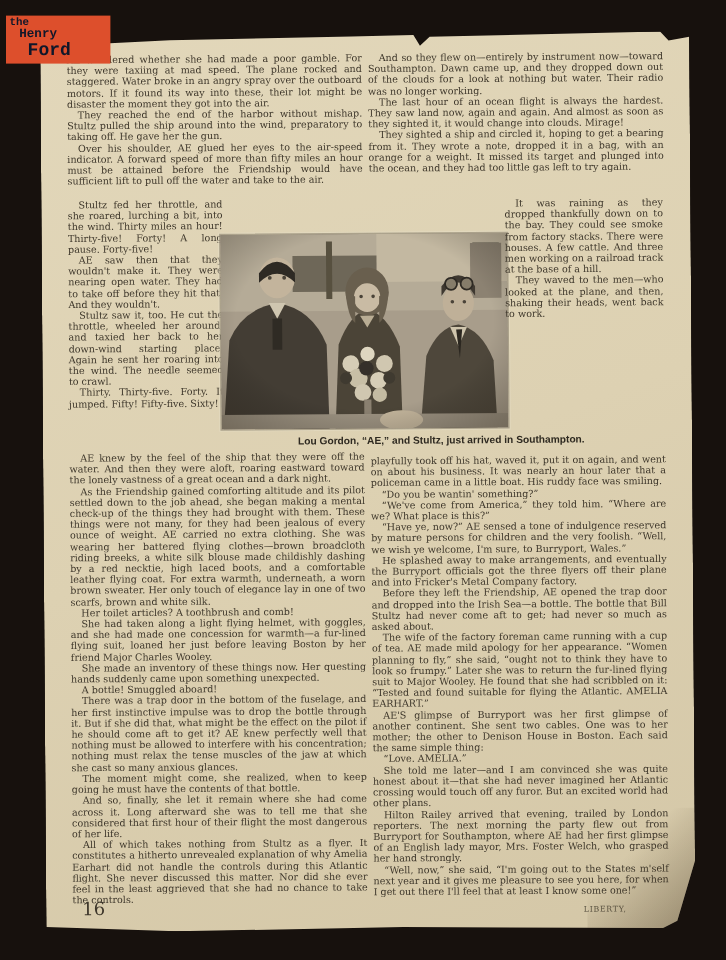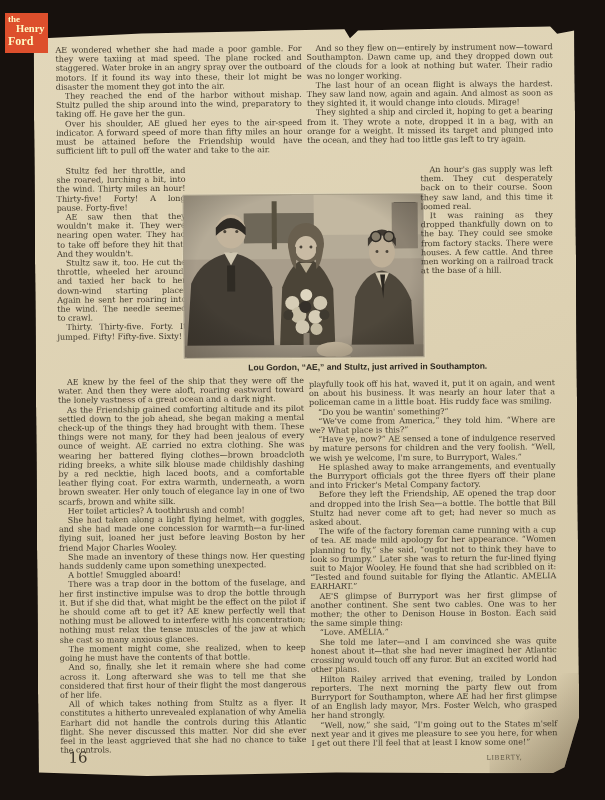--- a/index.html
+++ b/index.html
@@ -48,27 +48,28 @@
     font-family:"Liberation Sans", sans-serif;font-weight:bold;
     font-size:8.5px;line-height:10px;color:#2e2920;text-align:center;
   }
   
   .page-number{position:absolute;left:30px;top:719px;font-size:15px;color:#3e372b;}
   .footer-right{position:absolute;left:448px;top:727px;font-size:6.5px;
     letter-spacing:.6px;color:#5a5342;}
   
   .logo{
     position:absolute;left:5px;top:13px;width:43px;height:40px;
-    background:#dd4f2c;color:#fef9c3;
-    font-family:Liberation Serif, serif;
+    background:#dd4f2c;color:#0f172a;
+    font-family:Liberation Mono, monospace;
+    padding-left:44px;
   }
   .logo span{position:absolute;white-space:nowrap;}
   .logo-the  {left:3px; top:1px;  font-size:9px;  font-weight:600;}
   .logo-henry{left:11px;top:10px; font-size:10.5px;font-weight:bold;text-align:right;}
-  .logo-ford {left:3px; top:21px; font-size:12px;font-weight:bold;}
+  .logo-ford {left:18px; top:21px; font-size:15px;font-weight:bold;}
 </style>
 </head>
 <body>
 
 <div class="stage">
 
   <div class="page">
 
     <div class="tblock left-top no-first-indent">
         <p class="para">AE wondered whether she had made a poor gamble. For they were taxiing at mad speed. The plane rocked and staggered. Water broke in an angry spray over the outboard motors. If it found its way into these, their lot might be disaster the moment they got into the air.</p>
@@ -161,22 +162,22 @@
         <p class="para">All of which takes nothing from Stultz as a flyer. It constitutes a hitherto unrevealed explanation of why Amelia Earhart did not handle the controls during this Atlantic flight. She never discussed this matter. Nor did she ever feel in the least aggrieved that she had no chance to take the controls.</p>
       </div>
 
     <div class="tblock right-top">
         <p class="para">And so they flew on—entirely by instrument now—toward Southampton. Dawn came up, and they dropped down out of the clouds for a look at nothing but water. Their radio was no longer working.</p>
         <p class="para">The last hour of an ocean flight is always the hardest. They saw land now, again and again. And almost as soon as they sighted it, it would change into clouds. Mirage!</p>
         <p class="para">They sighted a ship and circled it, hoping to get a bearing from it. They wrote a note, dropped it in a bag, with an orange for a weight. It missed its target and plunged into the ocean, and they had too little gas left to try again.</p>
       </div>
 
     <div class="tblock right-narrow">
-        <p class="para">An hour's gas supply was left them. They cut desperately back on to their course. Soon they saw land, and this time it loomed real.</p>
         <p class="para">It was raining as they dropped thankfully down on to the bay. They could see smoke from factory stacks. There were houses. A few cattle. And three men working on a railroad track at the base of a hill.</p>
+        <p class="para">They waved to the men—who looked at the plane, and then, shaking their heads, went back to work.</p>
       </div>
 
     <div class="tblock right-bottom no-first-indent">
         <p class="para">playfully took off his hat, waved it, put it on again, and went on about his business. It was nearly an hour later that a policeman came in a little boat. His ruddy face was smiling.</p>
         <p class="para">“Do you be wantin' something?”</p>
         <p class="para">“We've come from America,” they told him. “Where are we? What place is this?”</p>
         <p class="para">“Have ye, now?” AE sensed a tone of indulgence reserved by mature persons for children and the very foolish. “Well, we wish ye welcome, I'm sure, to Burryport, Wales.”</p>
         <p class="para">He splashed away to make arrangements, and eventually the Burryport officials got the three flyers off their plane and into Fricker's Metal Company factory.</p>
         <p class="para">Before they left the Friendship, AE opened the trap door and dropped into the Irish Sea—a bottle. The bottle that Bill Stultz had never come aft to get; had never so much as asked about.</p>
         <p class="para">The wife of the factory foreman came running with a cup of tea. AE made mild apology for her appearance. “Women planning to fly,” she said, “ought not to think they have to look so frumpy.” Later she was to return the fur-lined flying suit to Major Wooley. He found that she had scribbled on it: “Tested and found suitable for flying the Atlantic. AMELIA EARHART.”</p>

